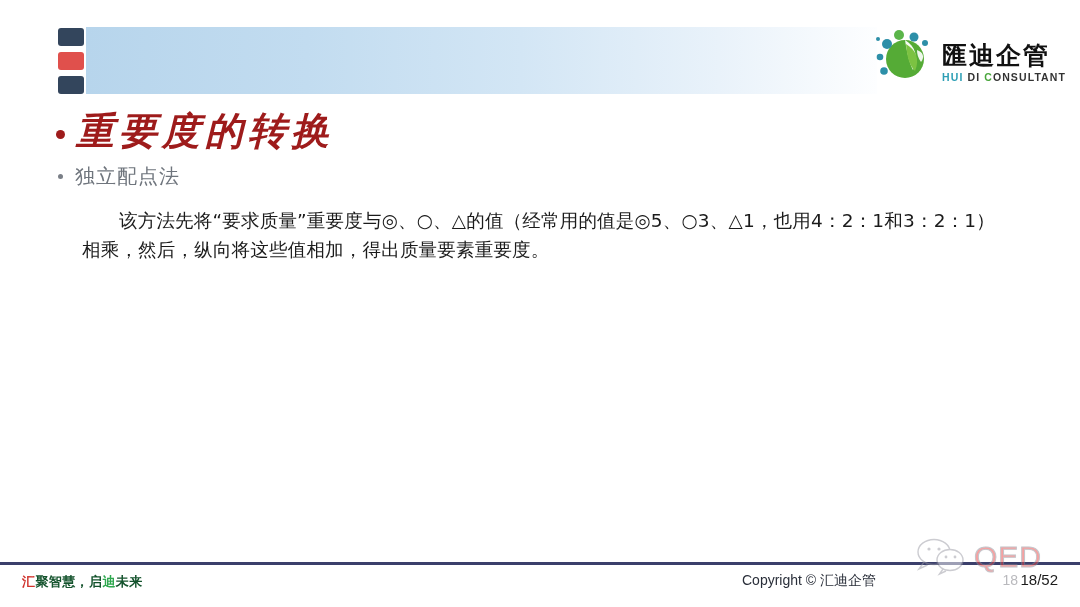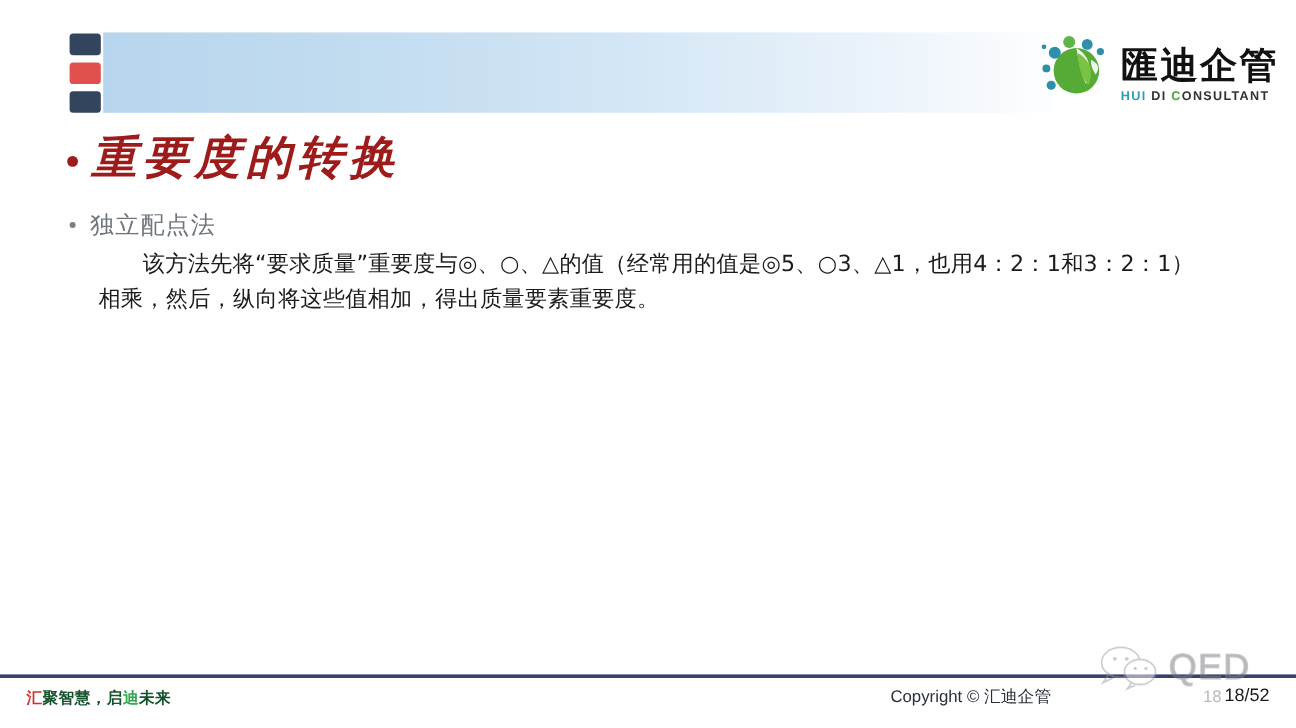--- a/index.html
+++ b/index.html
@@ -63,21 +63,21 @@
     flex: none;
   }
   .logo-text {
     display: flex;
     flex-direction: column;
     justify-content: center;
     line-height: 1;
   }
   .logo-cn {
     font-family: "DejaVu Sans", "Liberation Sans", sans-serif;
-    font-size: 31px;
+    font-size: 25px;
     font-weight: bold;
     color: #111111;
     letter-spacing: 2px;
     margin-top: 16px;
   }
   .logo-en {
     font-size: 10.5px;
     font-weight: bold;
     letter-spacing: 1.1px;
     margin-top: 4px;
@@ -111,21 +111,21 @@
     font-weight: bold;
     font-style: italic;
     color: #9e1b1b;
     letter-spacing: 5px;
     line-height: 1.1;
   }
 
   .subtitle-row {
     position: absolute;
     left: 58px;
-    top: 174px;
+    top: 163px;
     display: flex;
     align-items: center;
   }
   .subtitle-bullet {
     width: 5px;
     height: 5px;
     border-radius: 50%;
     background: #7a7f87;
     margin-right: 12px;
     flex: none;
@@ -213,21 +213,21 @@
     height: 40px;
     opacity: 0.5;
     pointer-events: none;
   }
   .watermark .qed {
     position: absolute;
     left: 62px;
     top: 2px;
     font-family: "Liberation Sans", "DejaVu Sans", sans-serif;
     font-size: 30px;
-    color: #737373;
+    color: #ef4444;
     letter-spacing: 1px;
     -webkit-text-stroke: 1px #8d8d97;
     text-shadow: 0 0 1px #9a9aa4;
   }
 </style>
 </head>
 <body>
 
 <div id="slide">
 

